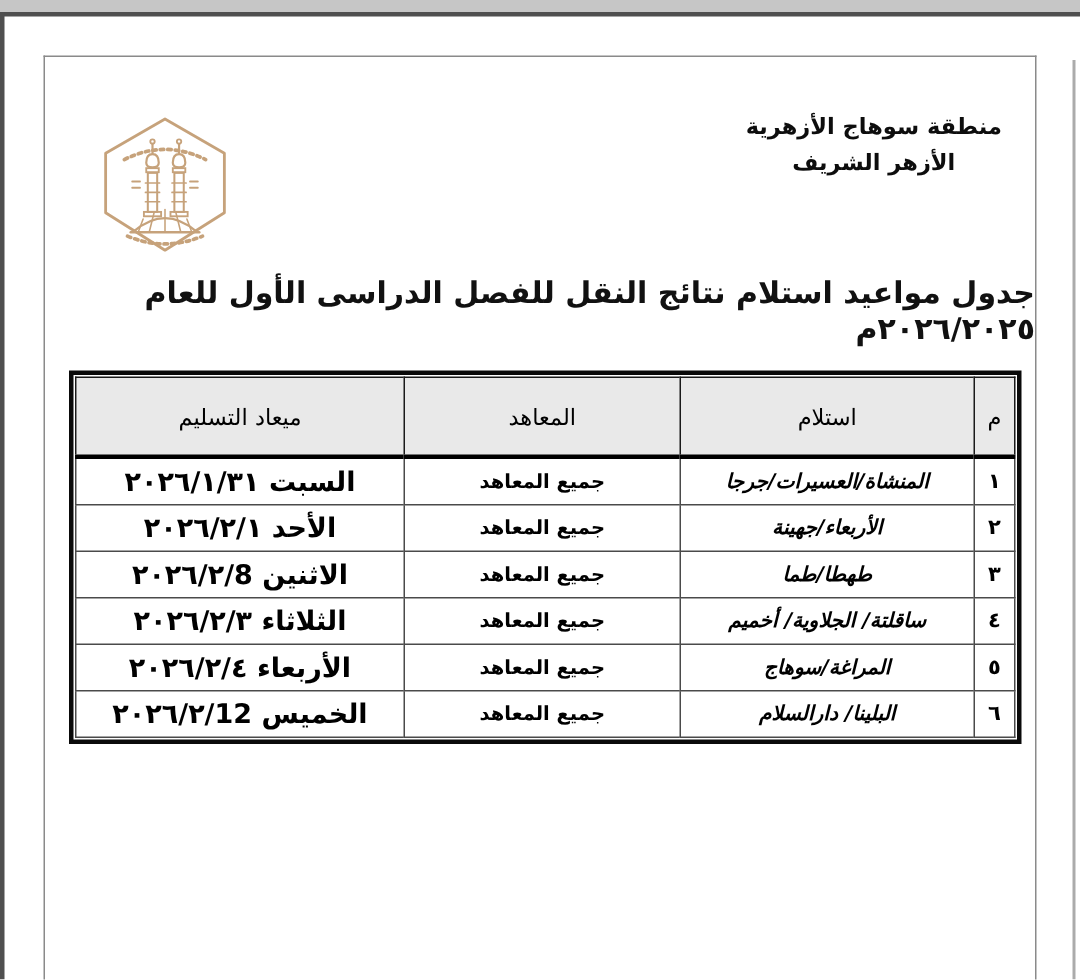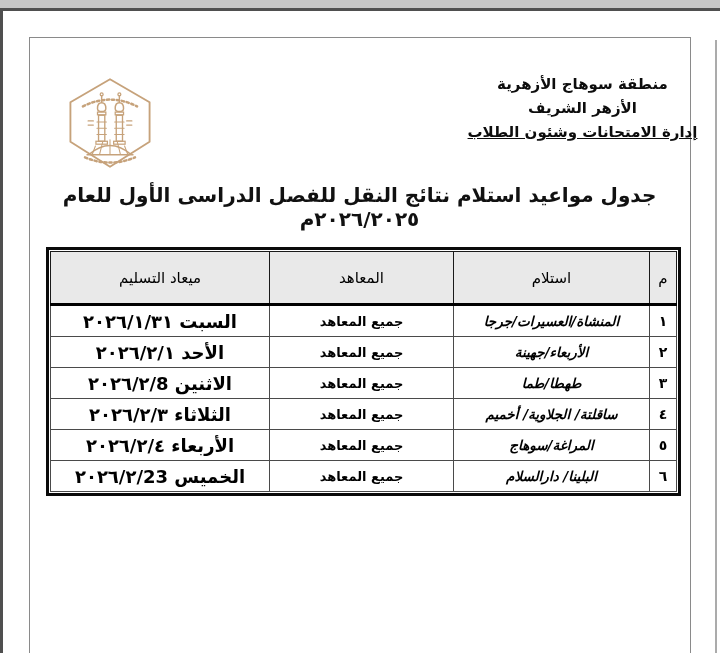--- a/index.html
+++ b/index.html
@@ -16,21 +16,21 @@
     left:29px;top:37px;width:660px;height:616px;
     border-left:1px solid #8a8a8a;border-top:1px solid #8a8a8a;border-right:1px solid #8a8a8a;
   }
   .letterhead{
     left:455px;top:72px;width:255px;text-align:center;direction:rtl;
     font-weight:bold;font-size:15px;line-height:24px;color:#0d0d0d;
   }
   .letterhead .u{text-decoration:underline;}
   .logo{left:60px;top:72px;width:100px;height:100px;opacity:.95;}
   .title{
-    left:29px;top:183px;width:661px;text-align:center;direction:rtl;
+    left:29px;top:183px;width:661px;text-align:right;direction:rtl;
     font-weight:bold;font-size:20px;letter-spacing:0.2px;color:#111;
   }
   .table-wrap{
     left:46px;top:247px;width:627px;background:#fff;
     border:3px solid #0a0a0a;padding:1px;
   }
   table{width:100%;border-collapse:collapse;direction:rtl;table-layout:fixed;}
   .c-num{width:27px;}
   .c-dist{width:196px;}
   .c-inst{width:184px;}
@@ -53,21 +53,20 @@
 <div>
   <div class="abs top-strip"></div>
   <div class="abs top-line"></div>
   <div class="abs left-line"></div>
   <div class="abs right-line"></div>
   <div class="abs frame"></div>
 
   <div class="abs letterhead">
     <div>منطقة سوهاج الأزهرية</div>
     <div>الأزهر الشريف</div>
-    <div class="u">إدارة الامتحانات وشئون الطلاب</div>
   </div>
 
   <div class="abs logo">
     <svg width="100" height="100" viewBox="0 0 96 94" fill="none" stroke="#c49e74" stroke-linecap="round">
       <path d="M48 6 L86 28 L86 66 L48 90 L10 66 L10 28 Z" stroke-width="1.8" stroke-linejoin="round"></path>
       <path d="M22 32 Q48 19 74 32" stroke-width="2.4" stroke-dasharray="2.2 2.6"></path>
       <path d="M24 81 Q48 91 72 81" stroke-width="2.4" stroke-dasharray="2.2 2.6"></path>
       <line x1="40" y1="22" x2="40" y2="28" stroke-width="1.4"></line>
       <circle cx="40" cy="20.5" r="1.4" stroke-width="1.2"></circle>
       <path d="M36 34 Q36 28.5 40 28.5 Q44 28.5 44 34 Q44 37 40 37 Q36 37 36 34 Z" stroke-width="1.4"></path>
@@ -146,18 +145,18 @@
         <tr>
           <td class="num">٥</td>
           <td class="district">المراغة/سوهاج</td>
           <td class="inst">جميع المعاهد</td>
           <td class="date">الأربعاء ٢٠٢٦/٢/٤</td>
         </tr>
         <tr>
           <td class="num">٦</td>
           <td class="district">البلينا/ دارالسلام</td>
           <td class="inst">جميع المعاهد</td>
-          <td class="date">الخميس ٢٠٢٦/٢/23</td>
+          <td class="date">الخميس ٢٠٢٦/٢/12</td>
         </tr>
       </tbody>
     </table>
   </div>
 </div>
 
 </body></html>

